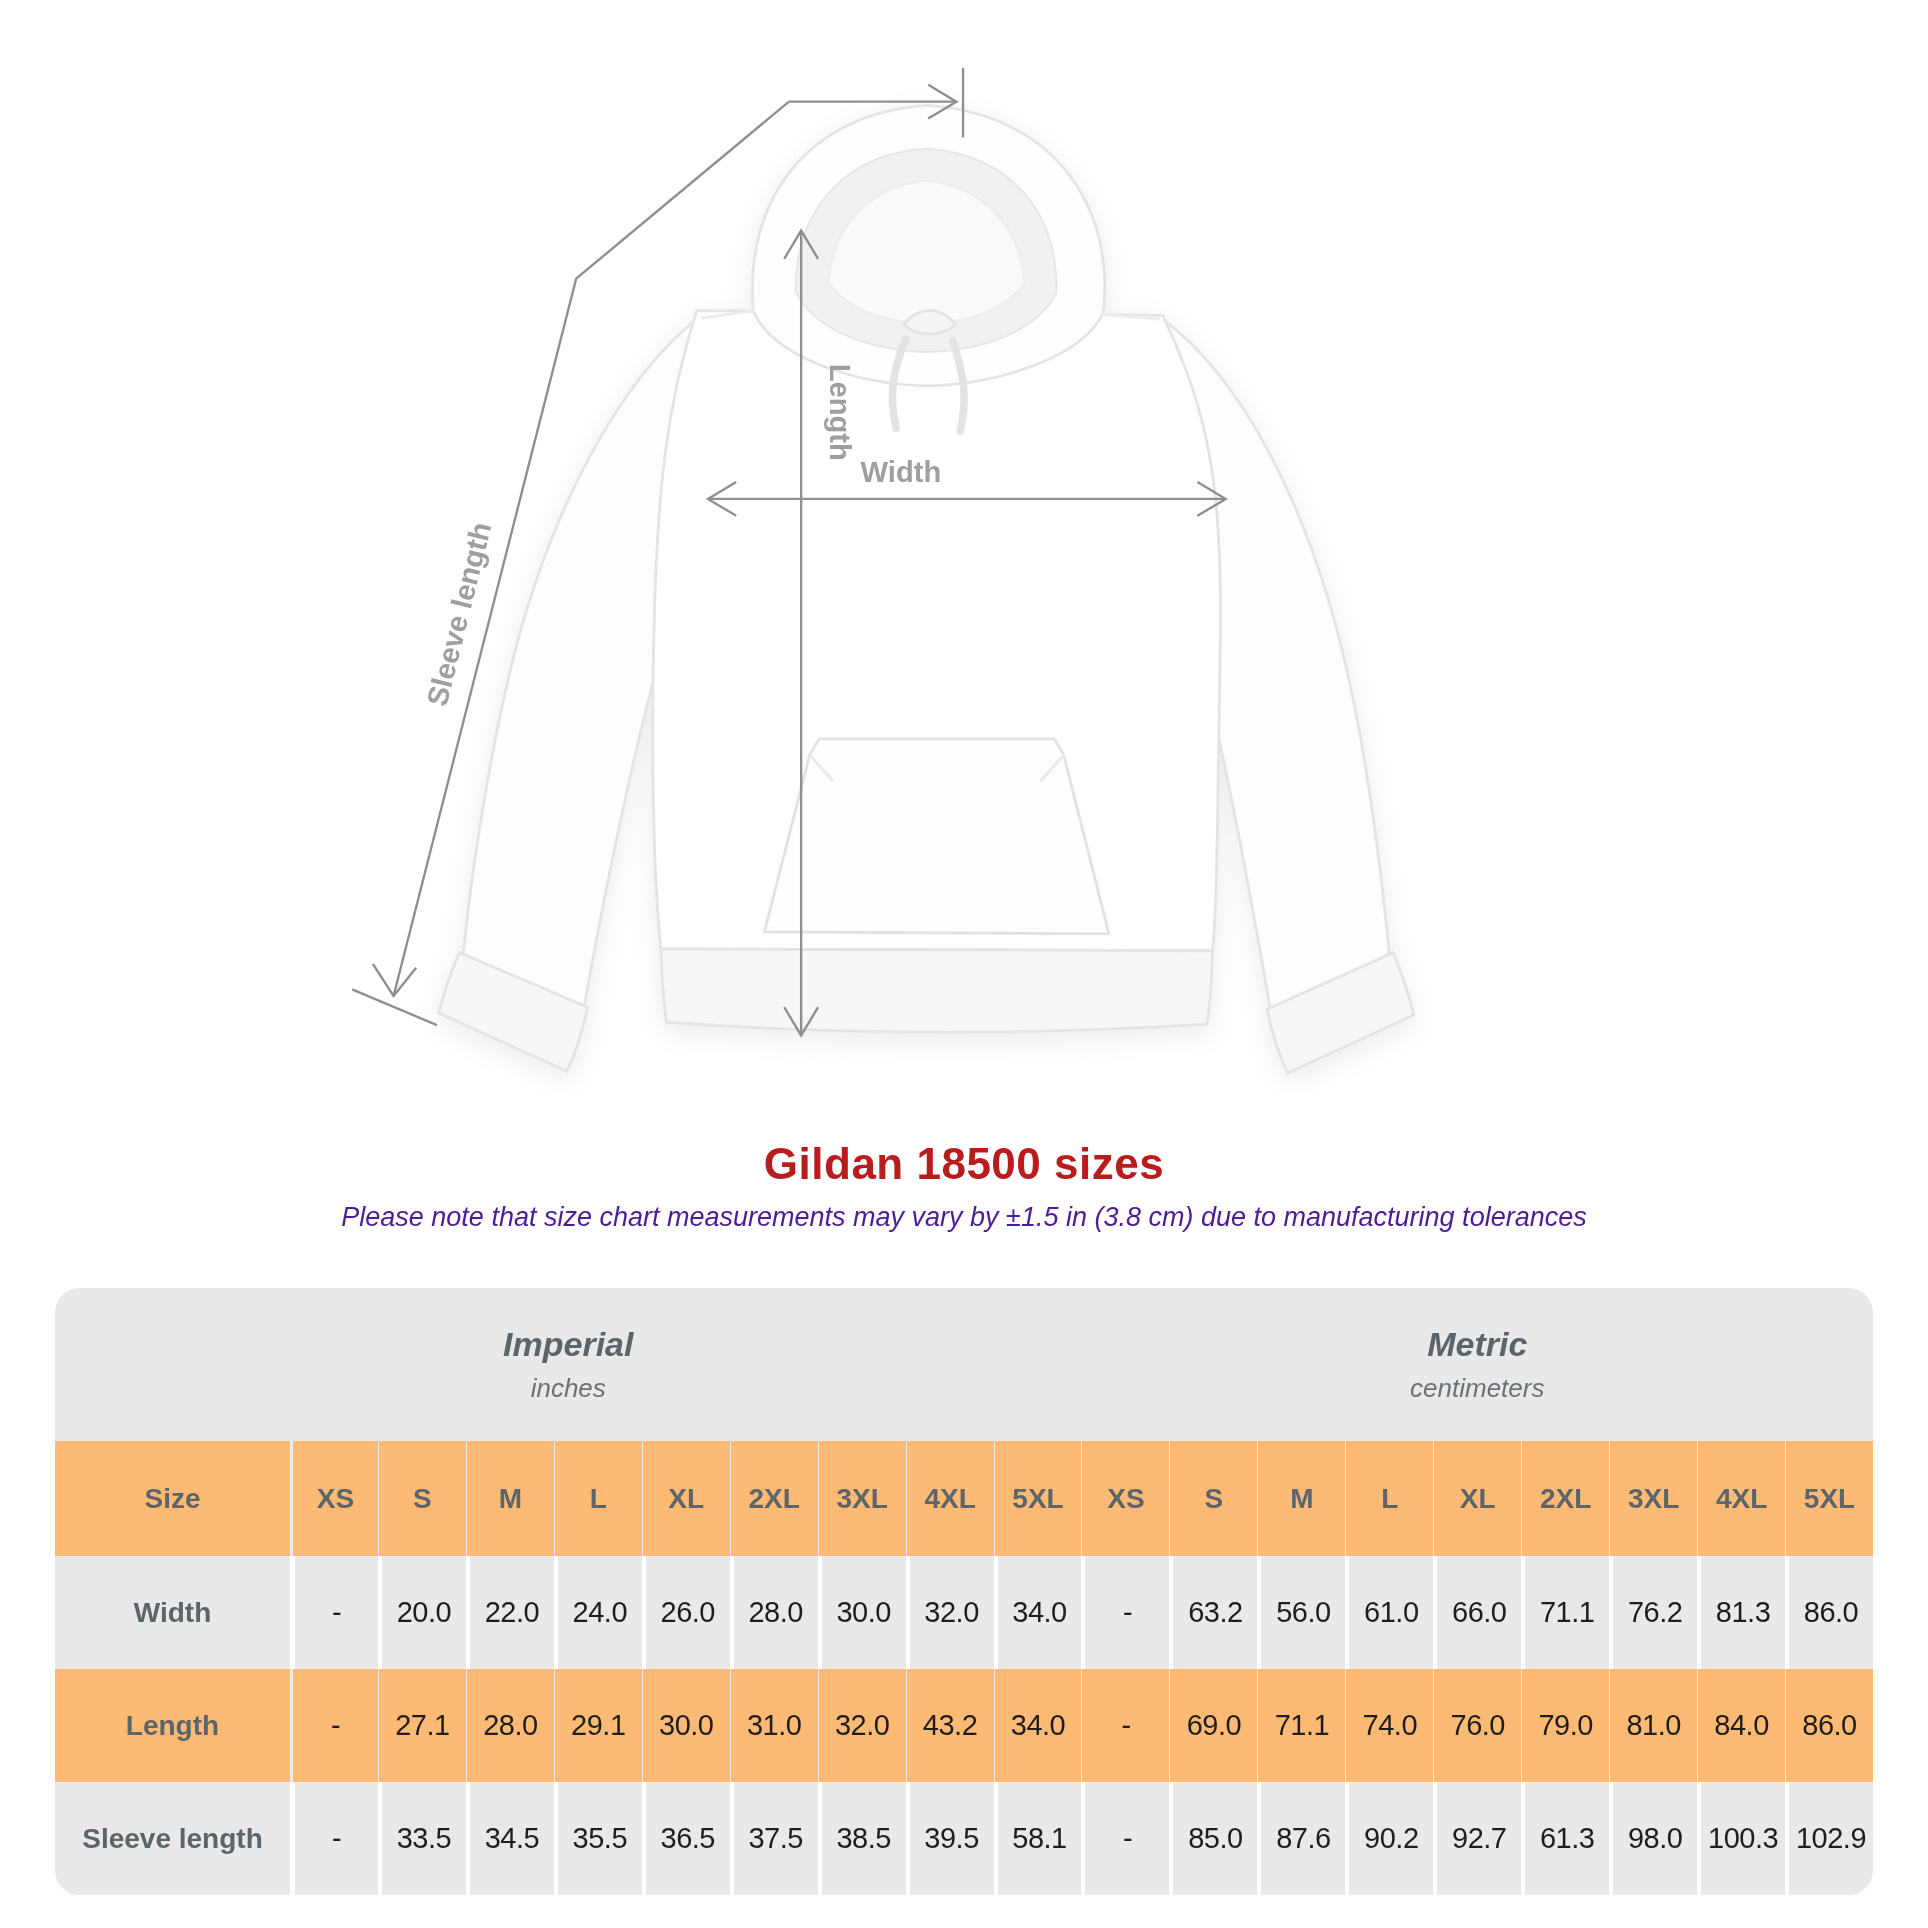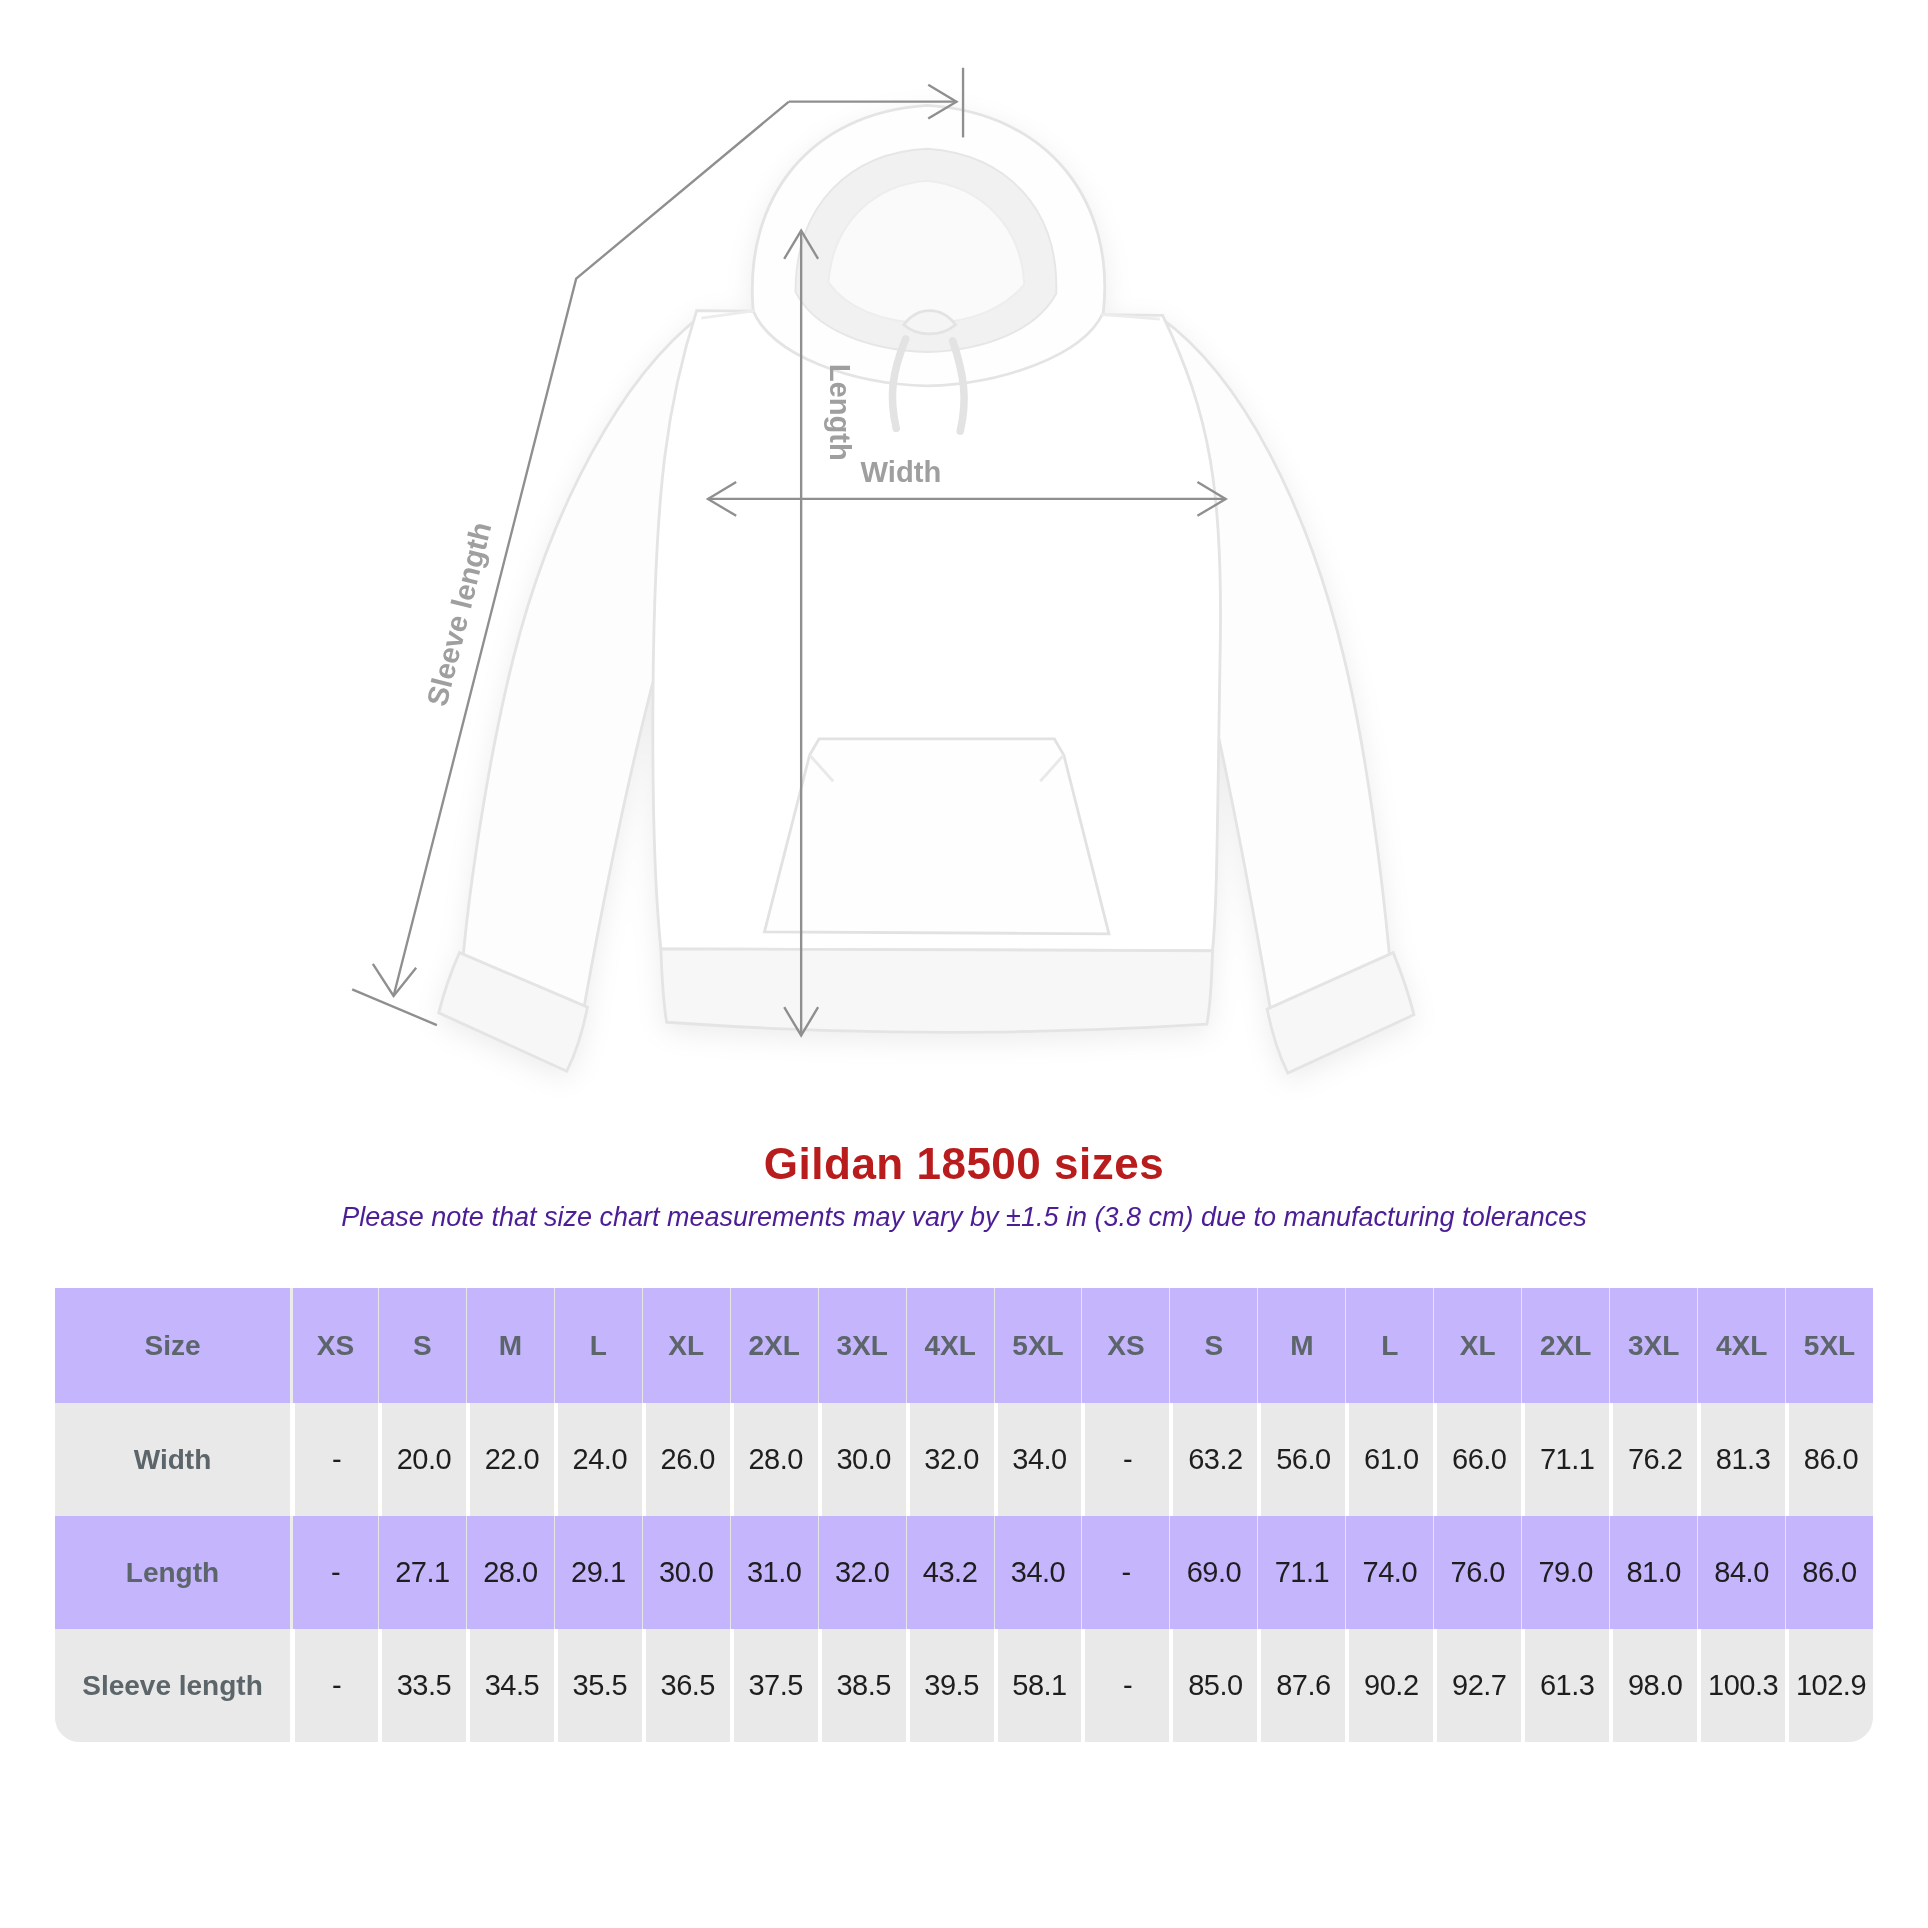--- a/index.html
+++ b/index.html
@@ -34,21 +34,21 @@
   .group-cell{
     display:flex;flex-direction:column;align-items:center;justify-content:center;gap:9.4px;
   }
   .g-title{font-size:34px;font-weight:bold;font-style:italic;color:#5c6569;}
   .g-sub{font-size:26px;font-style:italic;color:#6b7276;}
   .tcell{
     display:flex;align-items:center;justify-content:center;
     height:113px;
   }
   .size-row .tcell{height:115px;}
-  .r-white .tcell{background:#c4b5fd;border-left:1.9px solid #e7e7e7;}
+  .r-white .tcell{background:#fdba74;border-left:1.9px solid #e7e7e7;}
   .r-white .tcell.first-col{border-left:none;}
   .r-white .tcell.first-data{border-left-width:3.8px;border-left-color:#ececec;}
   .r-gray .tcell{background:#e9e9e9;border-left:4.7px solid #ffffff;}
   .r-gray .tcell.first-col{border-left:none;}
   .r-gray .tcell.first-data{border-left-width:5.6px;}
   .last-row{border-radius:0 0 24.5px 24.5px;overflow:hidden;}
   .lbl-cell{font-weight:bold;font-size:28px;color:#5c6569;}
   .col-cell{font-weight:bold;font-size:28px;color:#5c6569;}
   .val-cell{font-size:29px;color:#1e1e1e;letter-spacing:-0.5px;}
 </style>
@@ -117,20 +117,30 @@
       <text class="meas-label" x="957" y="512" text-anchor="middle">Width</text>
     </svg>
   </div>
 
   <div class="caption">
     <h1>Gildan 18500 sizes</h1>
     <p>Please note that size chart measurements may vary by ±1.5 in (3.8 cm) due to manufacturing tolerances</p>
   </div>
 
   <div class="size-table" id="size-table">
+      <div class="trow header-band">
+        <div class="group-cell" style="grid-column: 1 / span 10;">
+          <div class="g-title">Imperial</div>
+          <div class="g-sub">inches</div>
+        </div>
+        <div class="group-cell" style="grid-column: 11 / span 9;">
+          <div class="g-title">Metric</div>
+          <div class="g-sub">centimeters</div>
+        </div>
+      </div>
       <div class="trow r-white size-row">
         <div class="tcell lbl-cell first-col">Size</div>
         <div class="tcell col-cell first-data">XS</div>
         <div class="tcell col-cell">S</div>
         <div class="tcell col-cell">M</div>
         <div class="tcell col-cell">L</div>
         <div class="tcell col-cell">XL</div>
         <div class="tcell col-cell">2XL</div>
         <div class="tcell col-cell">3XL</div>
         <div class="tcell col-cell">4XL</div>

